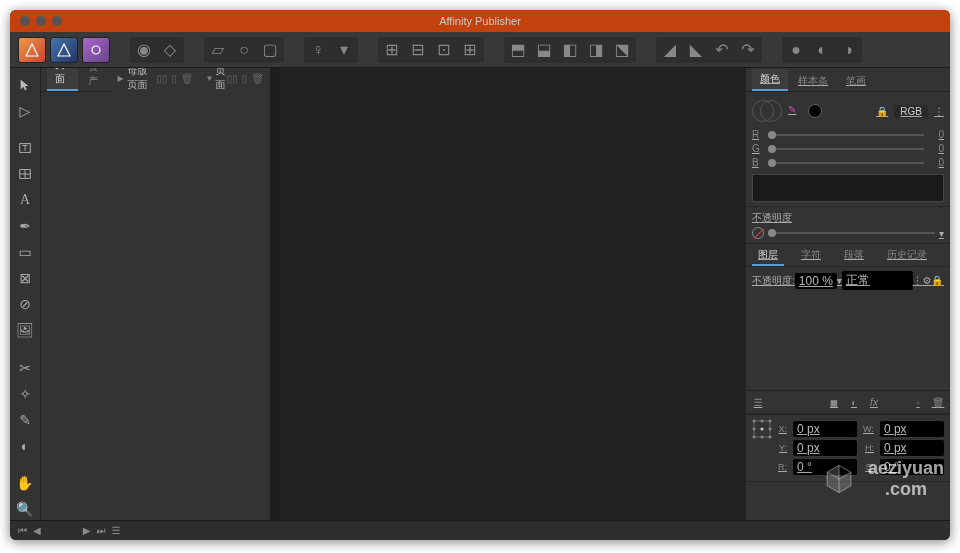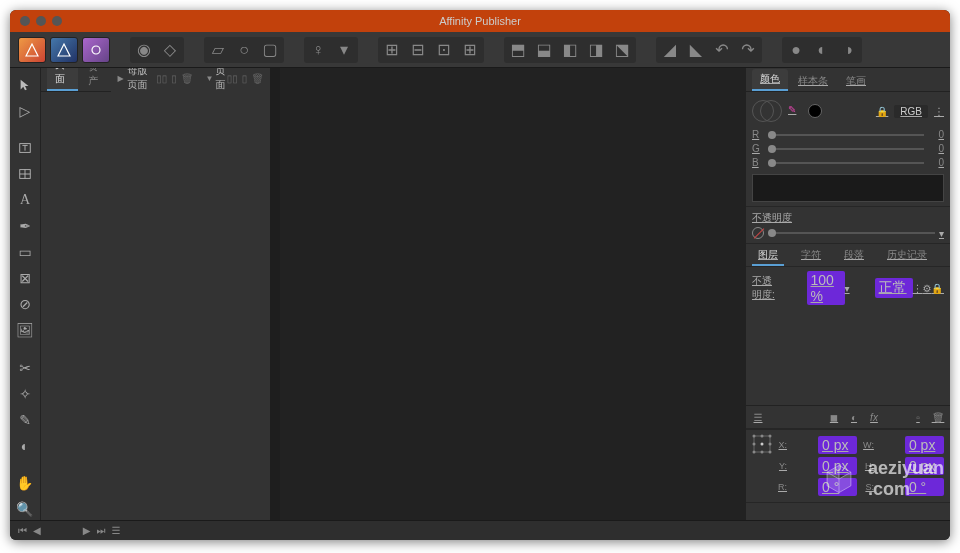--- a/index.html
+++ b/index.html
@@ -43,21 +43,21 @@
 .slider::before { content: ''; position: absolute; left: 0; top: -3px; width: 8px; height: 8px; background: #888; border-radius: 50%; }
 .slval { width: 14px; text-align: right; color: #888; }
 .bigswatch { height: 28px; background: #1a1a1a; border: 1px solid #444; margin-top: 6px; }
 .oprow { display: flex; align-items: center; gap: 4px; margin-top: 2px; }
 .nosym { width: 12px; height: 12px; border: 1px solid #888; border-radius: 50%; position: relative; }
 .nosym::after { content: ''; position: absolute; width: 14px; height: 1px; background: #c44; top: 5px; left: -1px; transform: rotate(-45deg); }
 .inlinetabs { display: flex; gap: 11px; }
 .itab { padding: 2px 6px; font-size: 10px; color: #888; }
 .itab.active { color: #ddd; border-bottom: 2px solid #5a9fd4; }
 .proprow { display: flex; align-items: center; padding: 3px 0; }
-.propin { background: #6d28d9; padding: 1px 4px; border-radius: 2px; font-size: 14px; color: #bbb; min-width: 38px; margin-left: 25px; }
+.propin { background: #000000; padding: 1px 4px; border-radius: 2px; font-size: 12px; color: #bbb; min-width: 38px; }
 .layerbar { display: flex; align-items: center; gap: 4px; padding: 4px; border-top: 1px solid #222; }
 .lico { width: 16px; height: 14px; display: flex; align-items: center; justify-content: center; color: #888; font-size: 10px; }
 .xform-grid { display: grid; grid-template-columns: auto 1fr auto 1fr; gap: 3px 6px; font-size: 9px; align-items: center; padding: 2px 0; }
 .xlbl { color: #888; text-align: right; }
 .statusbar { height: 20px; background: #2e2e2e; border-top: 1px solid #1a1a1a; display: flex; align-items: center; padding: 0 8px; gap: 6px; color: #888; font-size: 10px; border-radius: 0 0 6px 6px; }
 .watermark { position: absolute; right: 6px; bottom: 40px; color: rgba(255,255,255,0.65); font-size: 18px; font-weight: 600; display: flex; align-items: center; gap: 12px; pointer-events: none; }
 .watermark .cube { width: 34px; height: 34px; opacity: 0.7; }
 .flex-spacer { flex: 1; }
 .icon-svg { width: 14px; height: 14px; }
 </style>
@@ -315,16 +315,16 @@
     <span>⏭</span>
     <span>☰</span>
   </div>
 
   <div class="watermark">
     <svg class="cube" viewBox="0 0 40 40">
         <path d="M20 4 L34 12 L34 28 L20 36 L6 28 L6 12 Z M20 4 L20 20 L34 12 M20 20 L6 12 M20 20 L20 36" fill="rgba(255,255,255,0.25)" stroke="rgba(255,255,255,0.7)" stroke-width="1"></path>
       </svg>
     <div>
       <div>aeziyuan</div>
-      <div style="text-align:left">.com</div>
+      <div style="text-align:center">.com</div>
     </div>
   </div>
 </div>
 
 </body></html>

